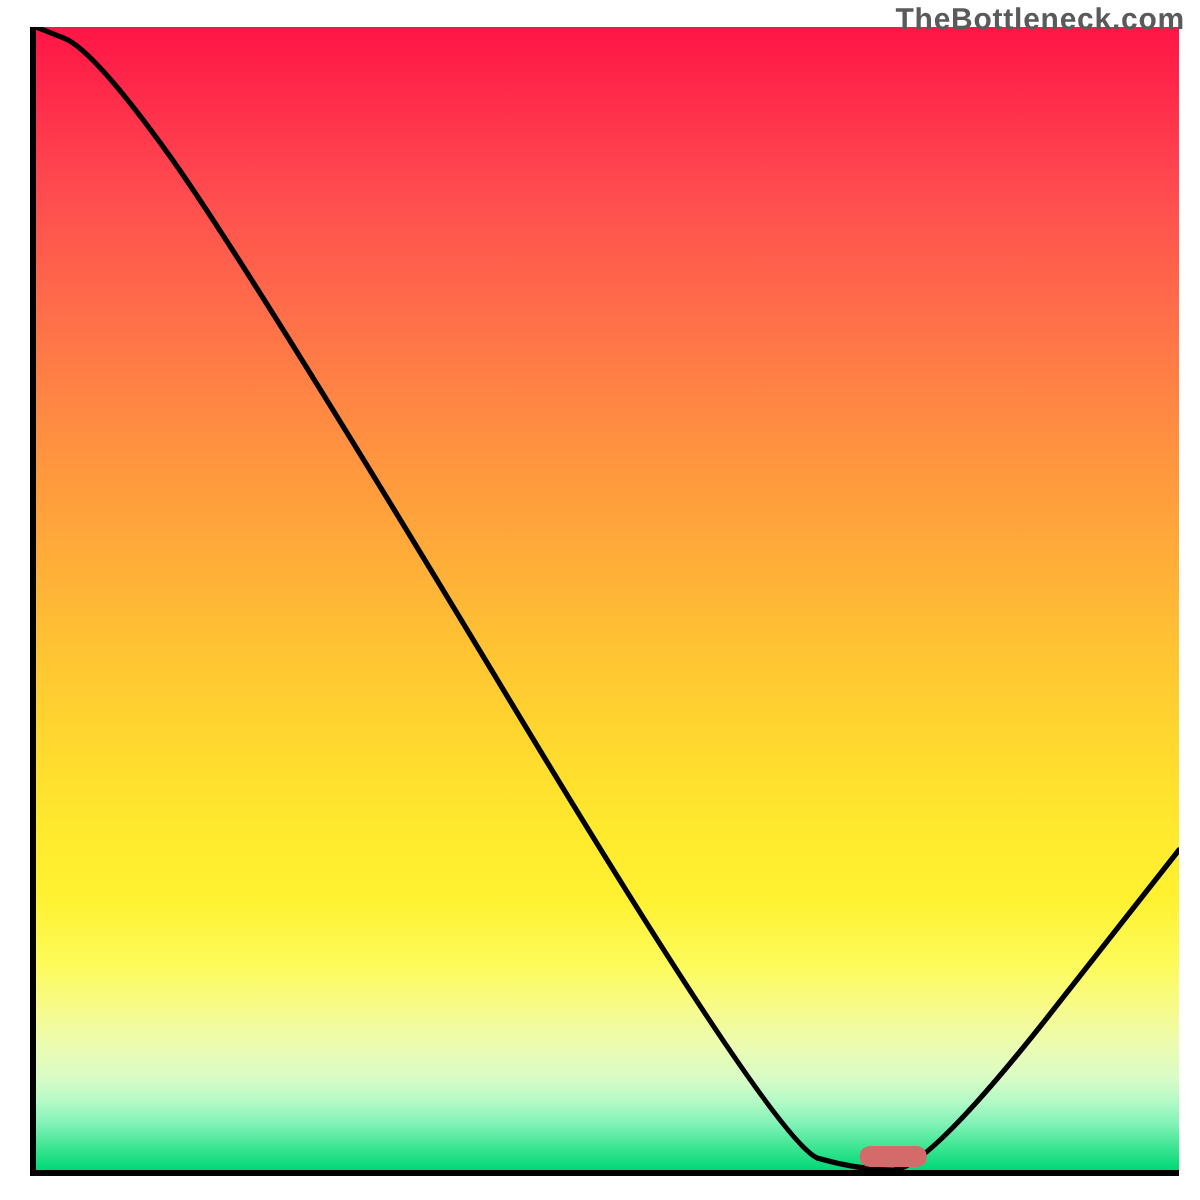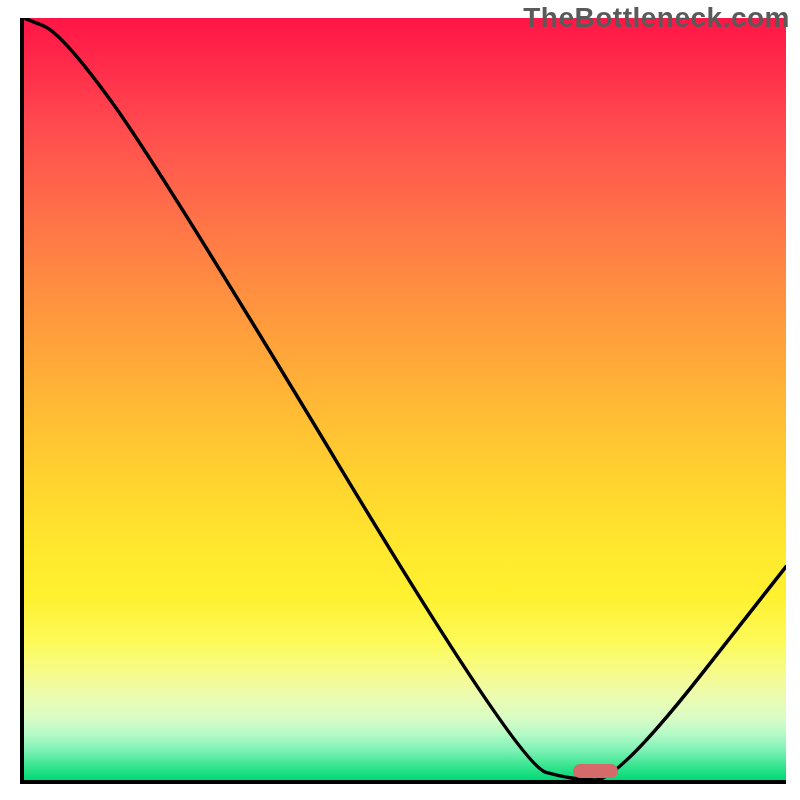--- a/index.html
+++ b/index.html
@@ -12,21 +12,21 @@
   }
   .chart-wrap {
     position: relative;
     width: 800px;
     height: 800px;
   }
   .watermark {
     position: absolute;
     top: 2px;
     right: 10px;
-    font-size: 28px;
+    font-size: 20px;
     font-weight: 600;
     color: #5a5a5a;
     letter-spacing: 0.5px;
     z-index: 5;
   }
   .plot-area {
     position: absolute;
     left: 20px;
     top: 18px;
     width: 762px;

